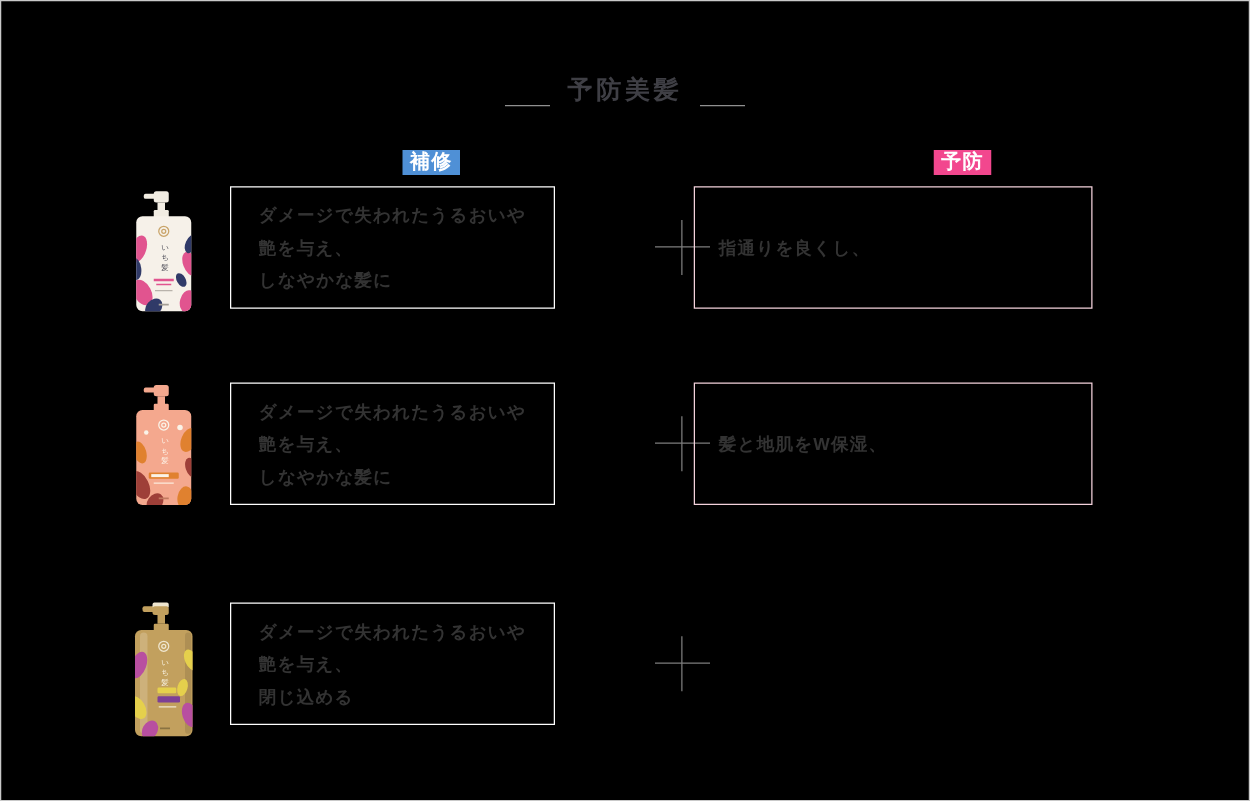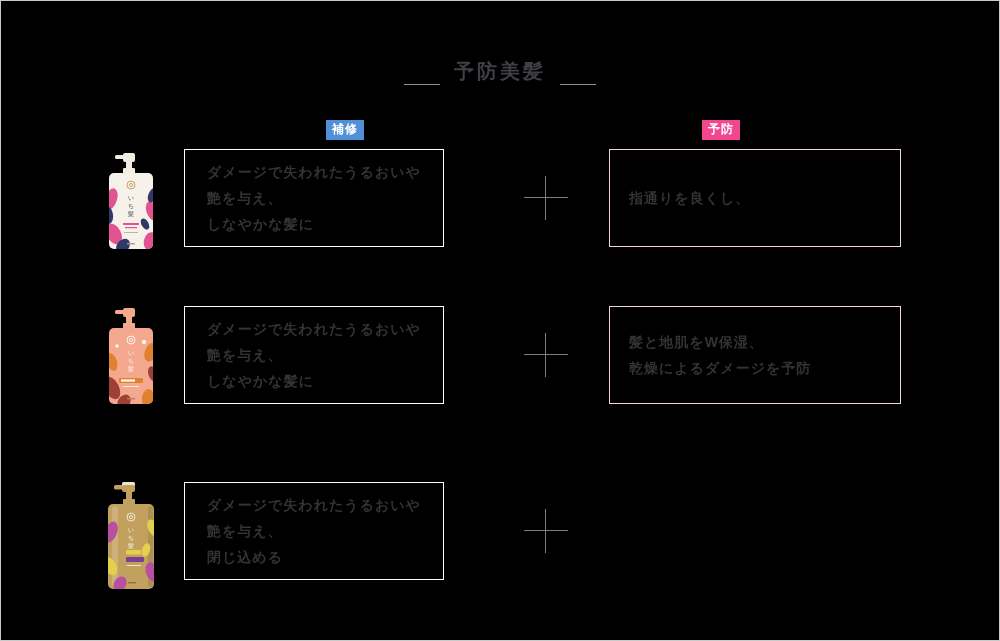--- a/index.html
+++ b/index.html
@@ -21,41 +21,41 @@
   .title-dash{width:36px;height:1px;background:var(--dash,#909090);}
   .page-title{
     color:var(--title,#3f3f45);
     font-size:20px;letter-spacing:3px;font-weight:bold;
   }
 
   
   .badge{
     position:absolute;top:119px;transform:translateX(-50%);
     color:var(--badge-text,#fff);
-    font-size:12px;font-weight:bold;letter-spacing:1px;
+    font-size:16px;font-weight:bold;letter-spacing:1px;
     padding:2px 6px 3px 6px;line-height:15px;
   }
   .badge-repair{left:344px;background:var(--badge-repair-bg,#4f90d6);}
-  .badge-prevent{left:720px;background:var(--badge-prevent-bg,#f2478e);}
+  .badge-prevent{left:769px;background:var(--badge-prevent-bg,#f2478e);}
 
   
   .row{position:absolute;left:0;width:1000px;height:98px;}
   .row-1{top:148px;}
   .row-2{top:305px;}
   .row-3{top:481px;}
 
   .box{
     position:absolute;top:0;height:98px;box-sizing:border-box;
     display:flex;flex-direction:column;justify-content:center;
     padding-left:19px;padding-right:10px;
   }
   .box p{margin:0;font-size:14px;font-weight:bold;line-height:26px;
     letter-spacing:1px;color:var(--box-text,#333);}
   .box-repair{left:183px;width:260px;border:1px solid var(--box-border-repair,#ffffff);padding-left:22px;}
-  .box-prevent{left:608px;width:292px;border:1px solid var(--box-border-prevent,#f4d2dc);justify-content:center;}
+  .box-prevent{left:554px;width:319px;border:1px solid var(--box-border-prevent,#f4d2dc);justify-content:center;}
 
   .plus{position:absolute;left:523px;top:27px;width:44px;height:44px;}
   .plus::before{content:"";position:absolute;left:0;top:21px;width:44px;height:1px;background:var(--plus,#7d7d7d);}
   .plus::after{content:"";position:absolute;top:0;left:21px;width:1px;height:44px;background:var(--plus,#7d7d7d);}
 
   
   .bottle{position:absolute;}
   .bottle-1{left:99px;top:150px;width:62px;height:100px;}
   .bottle-2{left:99px;top:305px;width:62px;height:100px;}
   .bottle-3{left:97px;top:479px;width:66px;height:111px;}
@@ -210,21 +210,21 @@
       <p><span>指通りを良くし、</span><br></p>
     </div>
   </div>
 
   <div class="row row-2">
     <div class="box box-repair">
       <p><span>ダメージで失われたうるおいや艶を与え、</span><br><span>しなやかな髪に</span></p>
     </div>
     <div class="plus"></div>
     <div class="box box-prevent">
-      <p><span>髪と地肌をW保湿、</span><br><span>乾燥によるダメージを予防</span></p>
+      <p><span>髪と地肌をW保湿、</span><br></p>
     </div>
   </div>
 
   <div class="row row-3">
     <div class="box box-repair">
       <p><span>ダメージで失われたうるおいや艶を与え、</span><br><span>閉じ込める</span></p>
     </div>
     <div class="plus"></div>
   </div>
 

